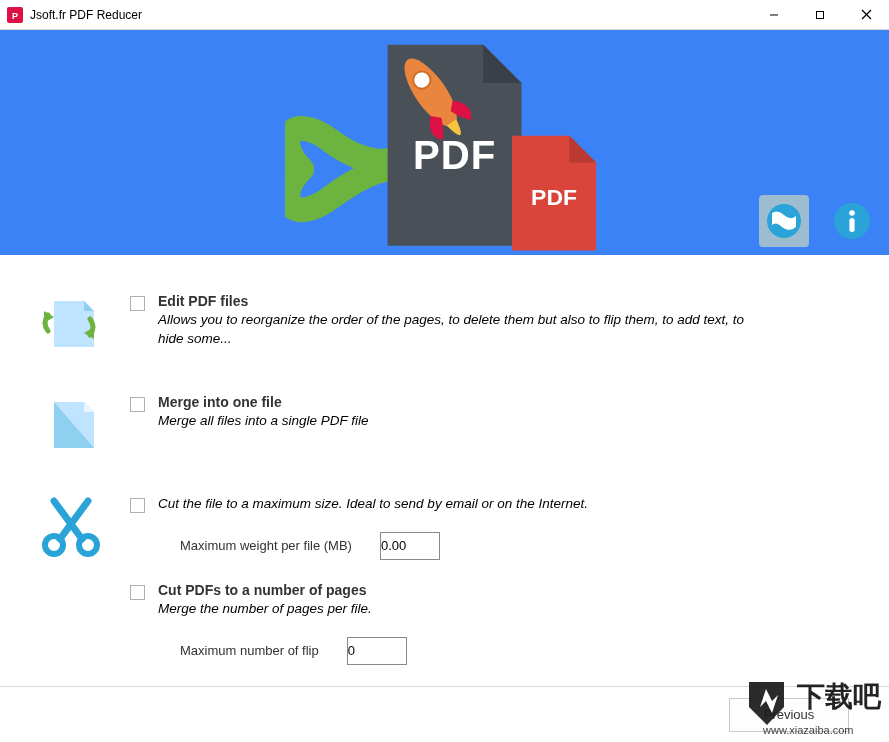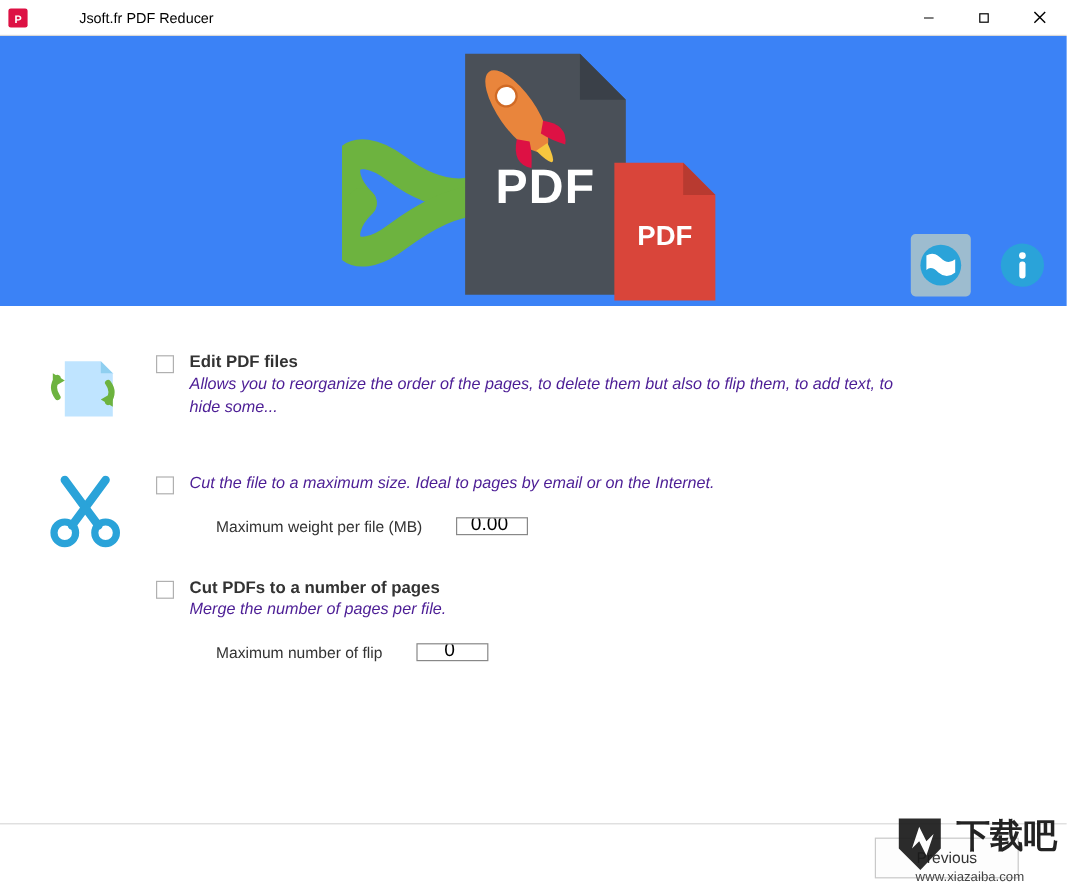--- a/index.html
+++ b/index.html
@@ -16,21 +16,21 @@
   
   .title-bar {
     height: 30px;
     background: #fff;
     border-bottom: 1px solid #d9d9d9;
     display: flex;
     align-items: center;
     padding-left: 6px;
   }
   .title-bar .app-icon { width: 18px; height: 18px; margin-right: 6px; }
-  .title-bar .title-text { font-size: 12px; color: #000; flex: 1; margin-left: 36px; }
+  .title-bar .title-text { font-size: 12px; color: #000; flex: 1; }
   .win-controls { display: flex; height: 100%; }
   .win-btn {
     width: 46px; height: 100%;
     display: flex; align-items: center; justify-content: center;
     font-family: "Segoe UI Symbol", sans-serif;
     font-size: 10px; color: #000;
   }
   .win-btn-close { font-size: 12px; }
 
   
@@ -91,41 +91,41 @@
   }
   .opt-body { flex: 1; }
   .opt-title {
     font-weight: bold;
     font-size: 14px;
     color: #333;
     margin-bottom: 2px;
   }
   .opt-desc {
     font-style: italic;
-    color: #4c1d95;
+    color: #000000;
     font-size: 13.5px;
     line-height: 1.4;
     max-width: 590px;
   }
   .param-row {
     margin-top: 18px;
     margin-left: 22px;
     display: flex;
     align-items: center;
     gap: 28px;
     font-size: 13px;
     color: #333;
   }
   .param-input {
     width: 60px;
-    height: 15px;
+    height: 28px;
     border: 1px solid #888;
-    text-align: center;
+    text-align: left;
     padding-right: 4px;
-    font-size: 16px;
+    font-size: 13px;
     font-family: inherit;
   }
 
   
   .footer {
     height: 56px;
     border-top: 1px solid #d9d9d9;
     background: #fff;
     display: flex;
     align-items: center;
@@ -245,35 +245,51 @@
     </div>
     <div class="opt-chk-col">
       <div class="opt-chk"></div>
     </div>
     <div class="opt-body">
       <div class="opt-title">Edit PDF files</div>
       <div class="opt-desc">Allows you to reorganize the order of the pages, to delete them but also to flip them, to add text, to hide some...</div>
     </div>
   </div>
 
+  <div class="option">
+    <div class="opt-icon-col">
+      <svg width="60" height="60" viewBox="0 0 60 60">
+        <path d="M14 6 L44 6 L54 16 L54 52 L14 52 Z" fill="#bfe4ff"></path>
+        <path d="M14 6 L54 52 L14 52 Z" fill="#8fcff0"></path>
+        <path d="M44 6 L44 16 L54 16 Z" fill="#e8f6ff"></path>
+      </svg>
+    </div>
+    <div class="opt-chk-col">
+      <div class="opt-chk"></div>
+    </div>
+    <div class="opt-body">
+      <div class="opt-title">Merge into one file</div>
+      <div class="opt-desc">Merge all files into a single PDF file</div>
+    </div>
+  </div>
 
   <div class="option tight">
     <div class="opt-icon-col">
       <svg width="62" height="62" viewBox="0 0 62 62">
         <circle cx="14" cy="48" r="9" fill="none" stroke="#2aa3d9" stroke-width="6"></circle>
         <circle cx="48" cy="48" r="9" fill="none" stroke="#2aa3d9" stroke-width="6"></circle>
         <line x1="20" y1="42" x2="48" y2="4" stroke="#2aa3d9" stroke-width="7" stroke-linecap="round"></line>
         <line x1="42" y1="42" x2="14" y2="4" stroke="#2aa3d9" stroke-width="7" stroke-linecap="round"></line>
       </svg>
     </div>
     <div class="opt-chk-col">
       <div class="opt-chk"></div>
     </div>
     <div class="opt-body">
-      <div class="opt-desc">Cut the file to a maximum size. Ideal to pages by email or on the Internet.</div>
+      <div class="opt-desc">Cut the file to a maximum size. Ideal to send by email or on the Internet.</div>
       <div class="param-row">
         <span>Maximum weight per file (MB)</span>
         <input class="param-input" value="0.00" style="">
       </div>
     </div>
   </div>
 
   <div class="option">
     <div class="opt-icon-col"></div>
     <div class="opt-chk-col">

